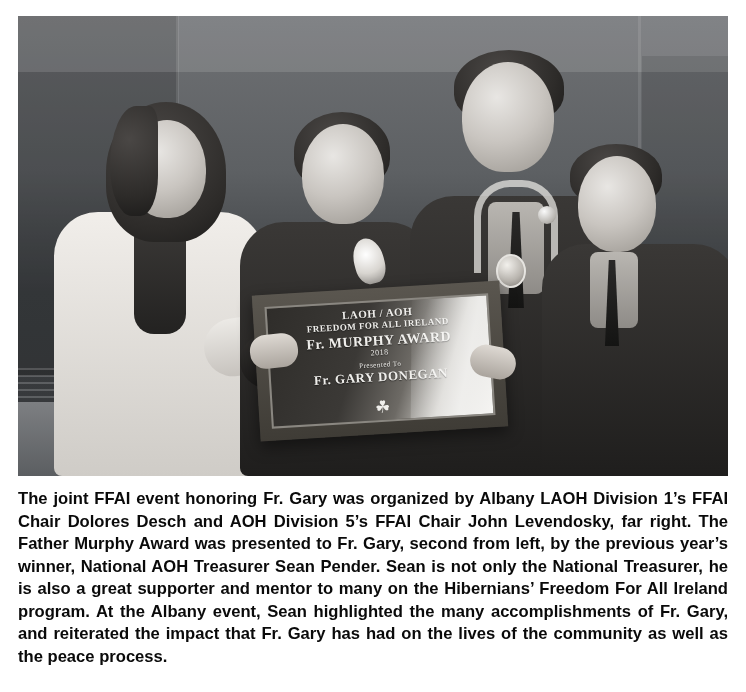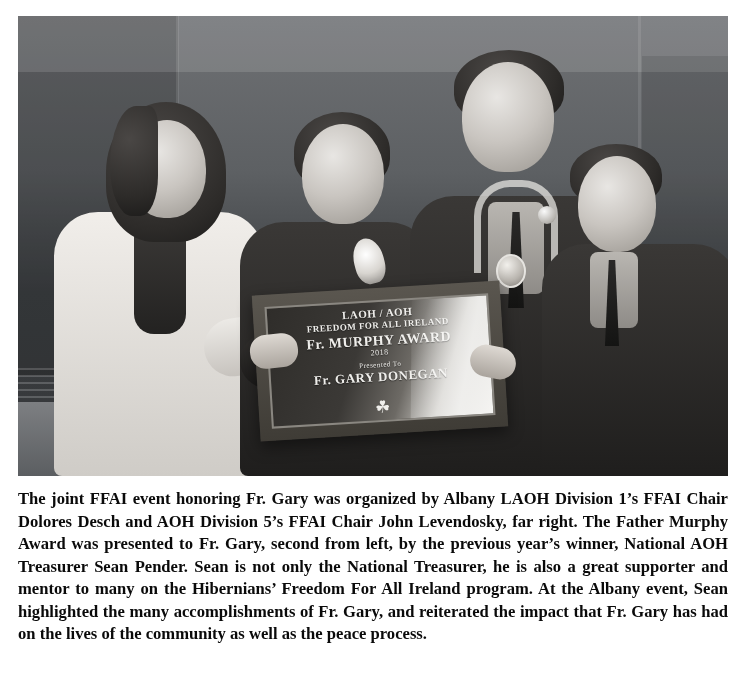--- a/index.html
+++ b/index.html
@@ -208,21 +208,21 @@
     border-radius: 16px;
     background: linear-gradient(180deg, #ded9d3 0%, #aaa49d 100%);
   }
 
   
   .caption {
     position: absolute;
     left: 18px;
     top: 488px;
     width: 710px;
-    font-family: Liberation Serif, serif;
+    font-family: Liberation Sans, sans-serif;
     font-weight: 700;
     font-size: 16.6px;
     line-height: 1.36;
     color: #0a0a0a;
     text-align: justify;
     text-justify: inter-word;
     margin: 0;
   }
 </style>
 </head>

